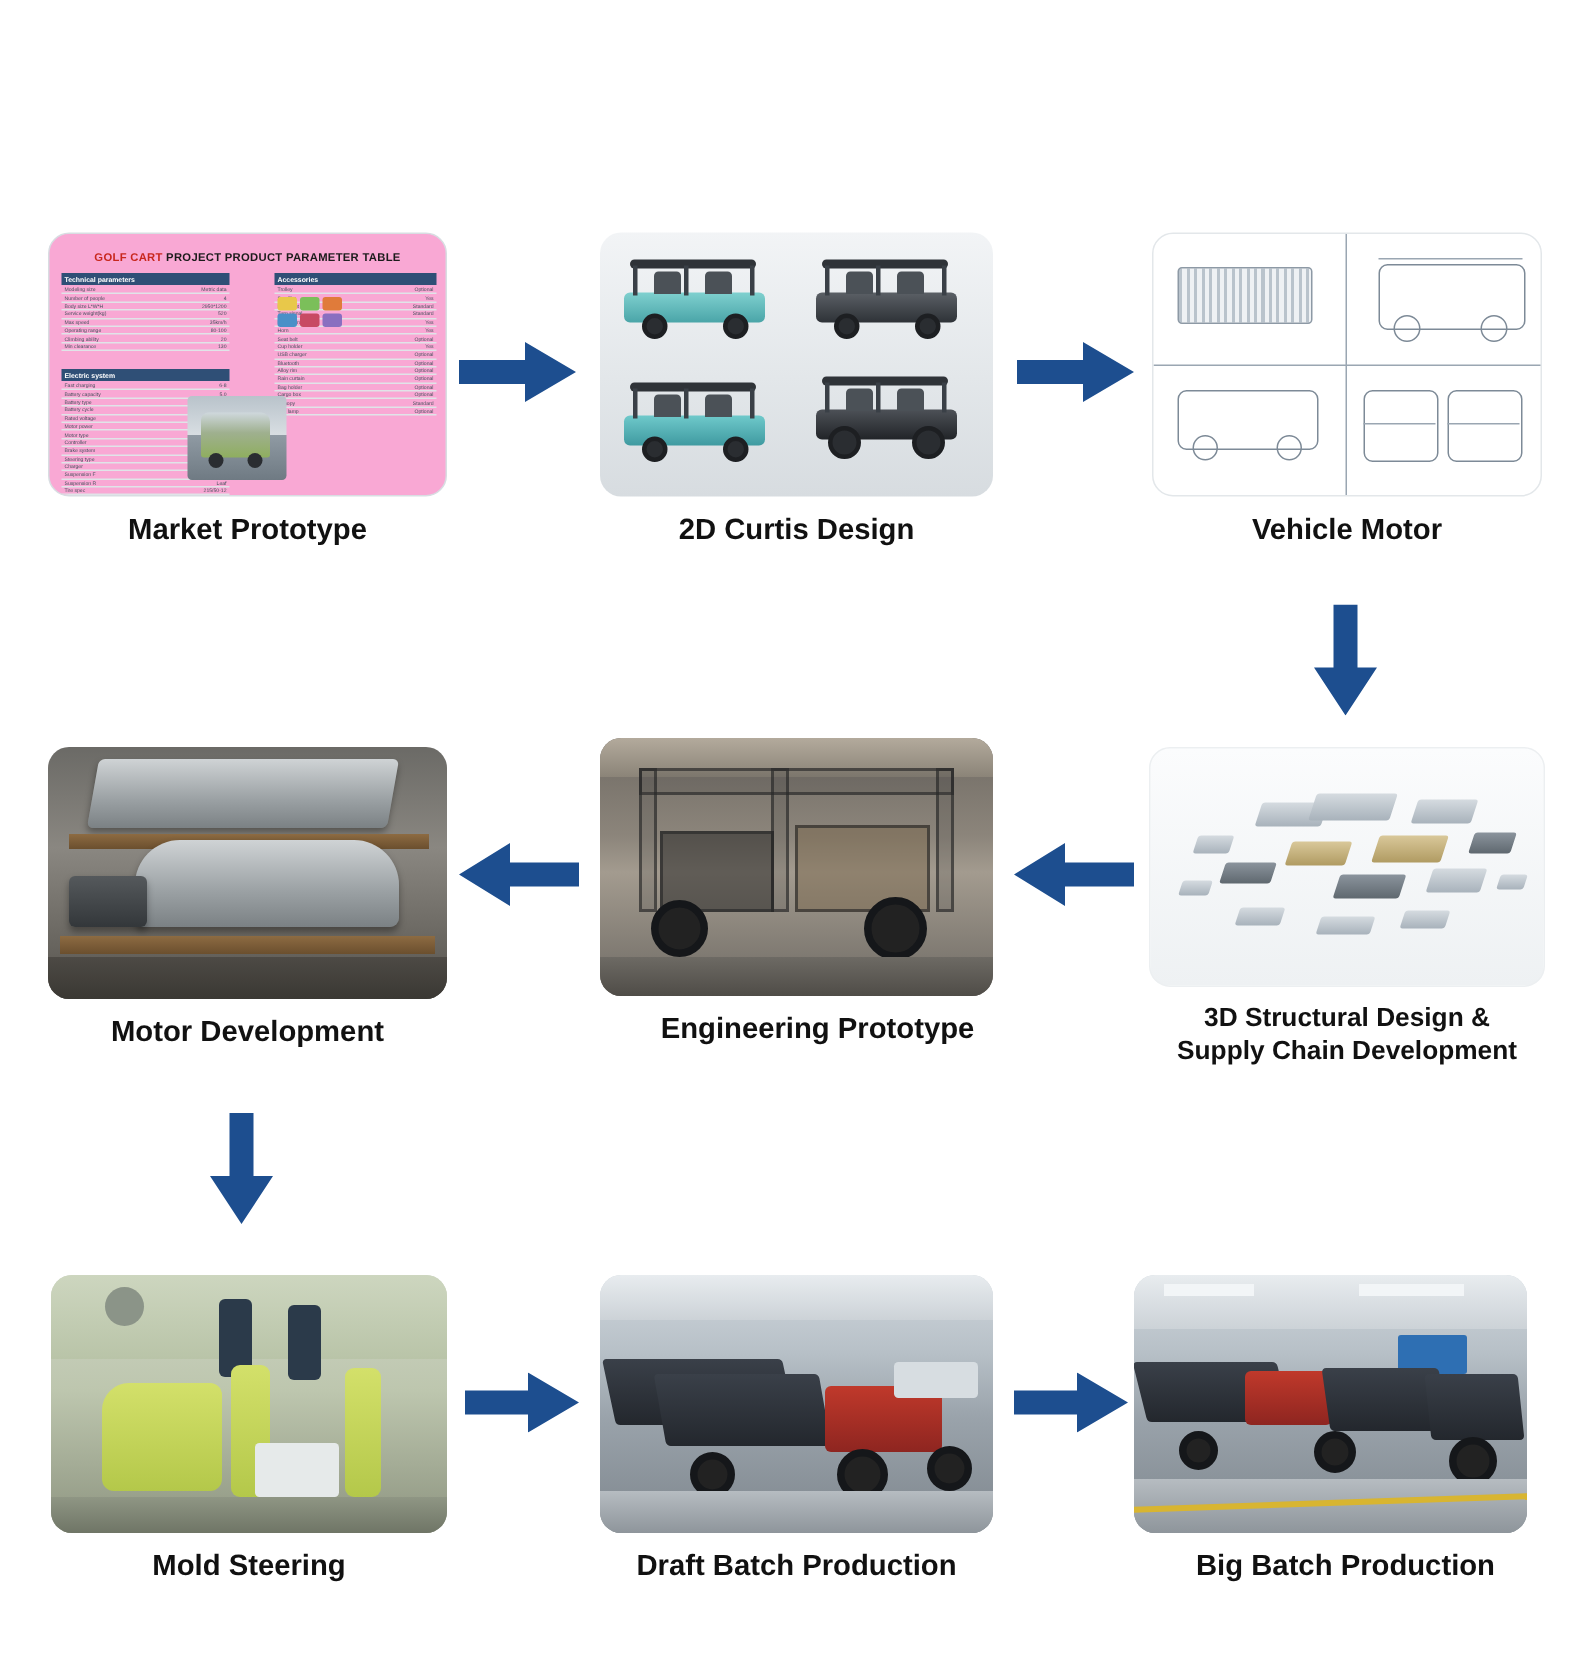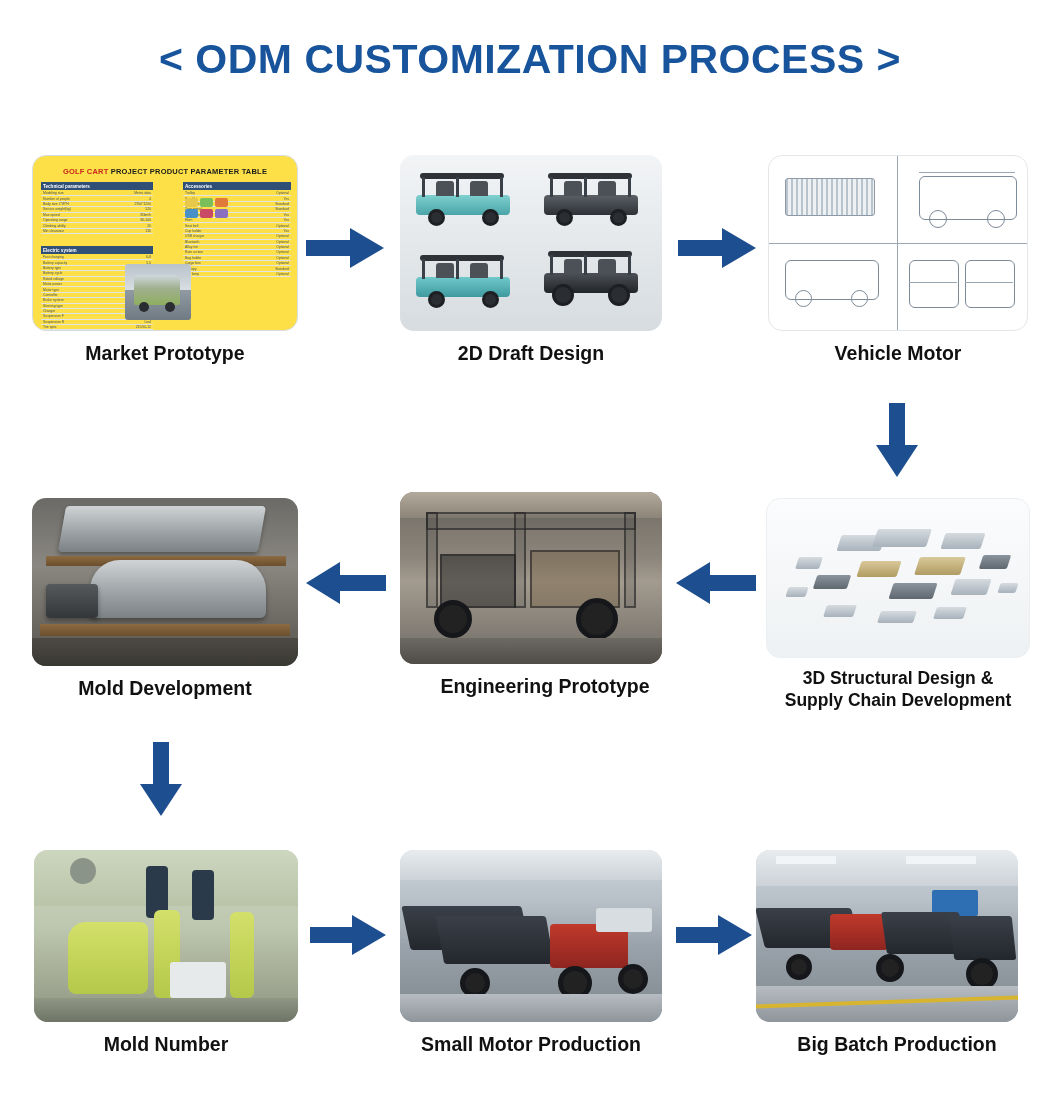--- a/index.html
+++ b/index.html
@@ -55,21 +55,21 @@
   
   .arrow {
     position: absolute;
   }
   .arrow svg { display: block; }
 
   
 
   
   .sheet {
-    background: #fde047;
+    background: #f9a8d4;
     border: 1px solid #d8dde2;
     text-decoration: underline;
   }
   .sheet-title {
     position: absolute;
     top: 11px; left: 0; width: 100%;
     text-align: center;
     font-size: 7.5px;
     font-weight: bold;
     color: #1b1b1b;
@@ -267,21 +267,20 @@
   .fact-ceiling {
     position: absolute;
     background: linear-gradient(180deg,#e8ecef 0%, #ccd2d7 100%);
   }
 </style>
 </head>
 <body>
 
 <div class="page">
 
-  <div class="title">&lt; ODM CUSTOMIZATION PROCESS &gt;</div>
 
   <div class="card" style="left:32px; top:155px; width:266px;">
     <div class="thumb sheet" style="width:266px; height:176px;">
       <div class="sheet-title">
         <span class="red">GOLF CART</span><span> PROJECT PRODUCT PARAMETER TABLE</span>
       </div>
 
       <div class="sh-head" style="left:8px; top:26px; width:112px;">Technical parameters</div>
       <div class="sh-rows" style="left:8px; top:35px; width:112px;">
         <div class="sh-row">
@@ -512,21 +511,21 @@
         <div class="roof"></div>
         <div class="pillar" style="left:10px;"></div>
           <div class="pillar" style="left:44px;"></div>
           <div class="pillar" style="left:88px;"></div>
         <div class="seat" style="left:24px;"></div>
           <div class="seat" style="left:58px;"></div>
         <div class="wheel big" style="left:12px;"></div>
           <div class="wheel big" style="left:68px;"></div>
       </div>
     </div>
-    <div class="caption">2D Draft Design</div>
+    <div class="caption">2D Curtis Design</div>
   </div>
 
   <div class="arrow" style="left:678px; top:228px;">
     <svg width="78" height="40" viewBox="0 0 78 40" aria-hidden="true">
       <polygon points="0,12 44,12 44,0 78,20 44,40 44,28 0,28" fill="#1d4e8f"></polygon>
     </svg>
   </div>
 
   <div class="card" style="left:768px; top:155px; width:260px;">
     <div class="thumb blue-bg" style="width:260px; height:176px; border:1px solid #e3e7ea;">
@@ -559,21 +558,21 @@
 
   <div class="card" style="left:32px; top:498px; width:266px;">
     <div class="thumb mold-bg" style="width:266px; height:168px;">
       <div class="mold-slab" style="left:30px; top:8px; width:200px; height:46px; transform:skewX(-10deg);"></div>
       <div class="mold-wood" style="left:14px; top:58px; width:240px; height:10px;"></div>
       <div class="mold-slab" style="left:58px; top:62px; width:176px; height:58px; border-radius:30px 30px 6px 6px;"></div>
       <div class="mold-slab" style="left:14px; top:86px; width:52px; height:34px; background:linear-gradient(180deg,#55595c 0%,#33373a 100%);"></div>
       <div class="mold-wood" style="left:8px; top:126px; width:250px; height:12px;"></div>
       <div style="position:absolute; left:0; top:140px; width:266px; height:28px; background:linear-gradient(180deg,#4d4a45 0%,#3a3833 100%);"></div>
     </div>
-    <div class="caption">Mold Development</div>
+    <div class="caption">Motor Development</div>
   </div>
 
   <div class="arrow" style="left:306px; top:562px;">
     <svg width="80" height="42" viewBox="0 0 80 42" aria-hidden="true">
       <polygon points="80,13 34,13 34,0 0,21 34,42 34,29 80,29" fill="#1d4e8f"></polygon>
     </svg>
   </div>
 
   <div class="card" style="left:400px; top:492px; width:290px;">
     <div class="thumb proto-bg" style="width:262px; height:172px;">
@@ -632,42 +631,42 @@
       <div style="position:absolute; left:0; top:0; width:264px; height:56px; background:linear-gradient(180deg,#cdd6bf 0%,#b9c4a8 100%);"></div>
       <div style="position:absolute; left:36px; top:8px; width:26px; height:26px; border-radius:50%; background:#8b9488;"></div>
       <div class="person" style="left:112px; top:16px; width:22px; height:52px;"></div>
       <div class="person" style="left:158px; top:20px; width:22px; height:50px;"></div>
       <div class="green-part" style="left:34px; top:72px; width:80px; height:72px; border-radius:18px 8px 8px 8px;"></div>
       <div class="green-part" style="left:120px; top:60px; width:26px; height:88px;"></div>
       <div class="green-part" style="left:196px; top:62px; width:24px; height:86px;"></div>
       <div style="position:absolute; left:136px; top:112px; width:56px; height:36px; background:#e6eaea; border-radius:3px;"></div>
       <div style="position:absolute; left:0; top:148px; width:264px; height:24px; background:linear-gradient(180deg,#8f9684 0%,#6f7566 100%);"></div>
     </div>
-    <div class="caption">Mold Number</div>
+    <div class="caption">Mold Steering</div>
   </div>
 
   <div class="arrow" style="left:310px; top:915px;">
     <svg width="76" height="40" viewBox="0 0 76 40" aria-hidden="true">
       <polygon points="0,12 42,12 42,0 76,20 42,40 42,28 0,28" fill="#1d4e8f"></polygon>
     </svg>
   </div>
 
   <div class="card" style="left:400px; top:850px; width:262px;">
     <div class="thumb fact-bg" style="width:262px; height:172px;">
       <div class="fact-ceiling" style="left:0; top:0; width:262px; height:30px;"></div>
       <div class="fact-row" style="left:6px; top:56px; width:120px; height:44px; transform:skewX(12deg);"></div>
       <div class="fact-row" style="left:40px; top:66px; width:110px; height:48px; transform:skewX(10deg);"></div>
       <div class="fact-red" style="left:150px; top:74px; width:78px; height:44px;"></div>
       <div style="position:absolute; left:196px; top:58px; width:56px; height:24px; background:#d7dde1; border-radius:3px;"></div>
       <div class="proto-wheel" style="left:60px; top:118px; width:30px; height:30px;"></div>
       <div class="proto-wheel" style="left:158px; top:116px; width:34px; height:34px;"></div>
       <div class="proto-wheel" style="left:218px; top:114px; width:30px; height:30px;"></div>
       <div class="fact-floor" style="left:0; top:144px; width:262px; height:28px;"></div>
     </div>
-    <div class="caption">Small Motor Production</div>
+    <div class="caption">Draft Batch Production</div>
   </div>
 
   <div class="arrow" style="left:676px; top:915px;">
     <svg width="76" height="40" viewBox="0 0 76 40" aria-hidden="true">
       <polygon points="0,12 42,12 42,0 76,20 42,40 42,28 0,28" fill="#1d4e8f"></polygon>
     </svg>
   </div>
 
   <div class="card" style="left:756px; top:850px; width:282px;">
     <div class="thumb fact-bg" style="width:262px; height:172px;">

